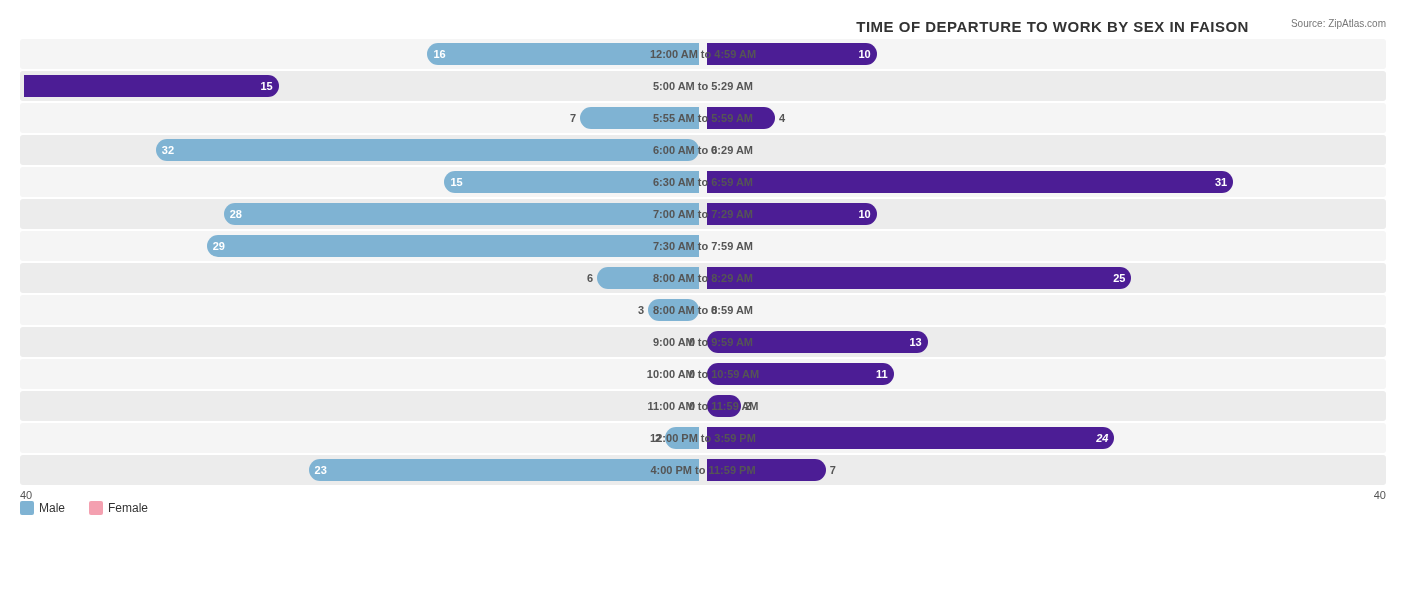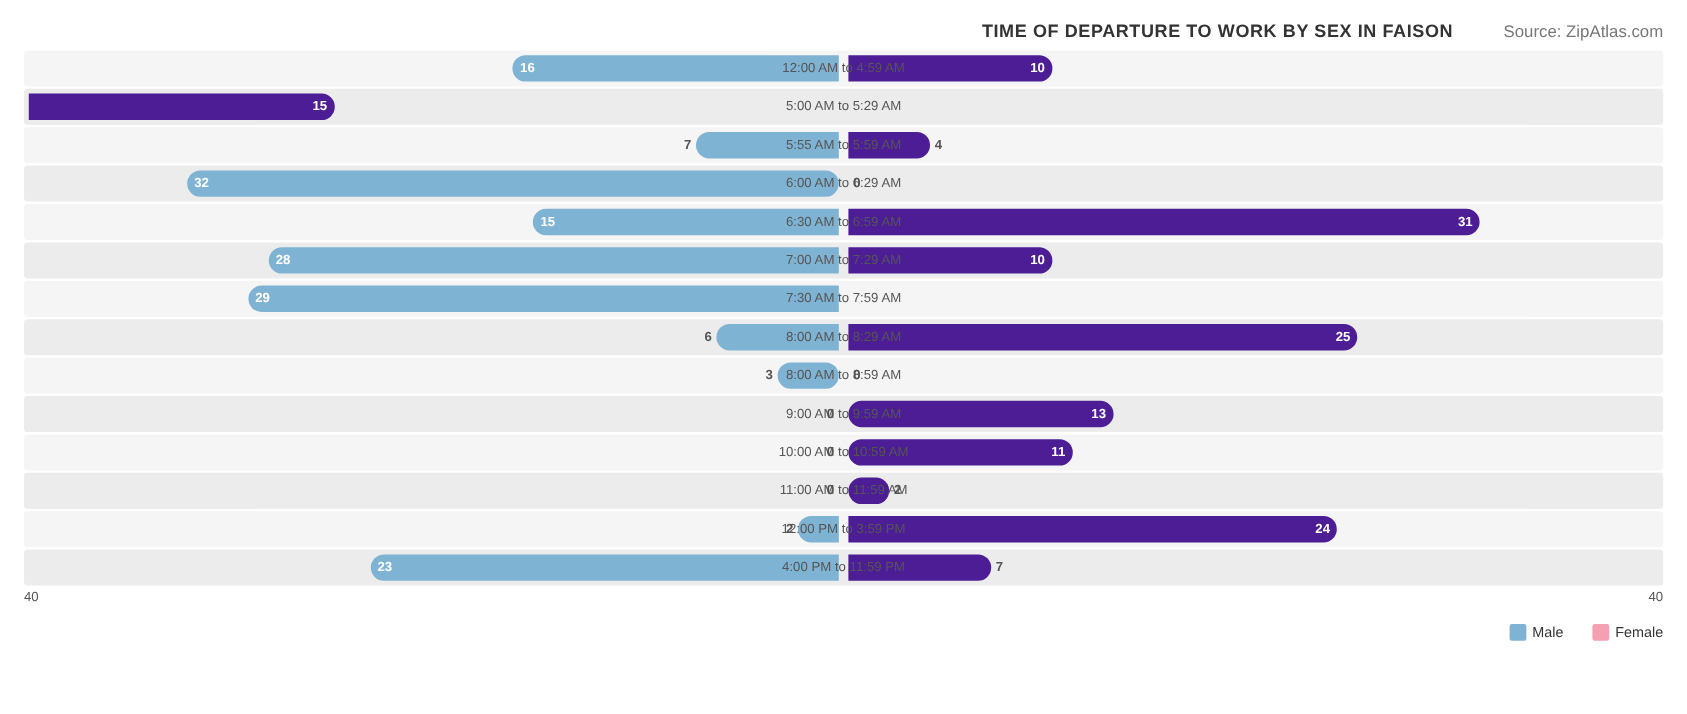--- a/index.html
+++ b/index.html
@@ -16,21 +16,21 @@
     }
     .chart-title {
       font-size: 15px;
       font-weight: bold;
       color: #333;
       margin-bottom: 4px;
       text-transform: uppercase;
       letter-spacing: 0.5px;
     }
     .source {
-      font-size: 14px;
+      font-size: 10px;
       color: #777;
       text-align: right;
       margin-bottom: 8px;
       padding-left: 42px;
     }
     .chart-area {
       position: relative;
       width: 100%;
     }
     .bar-row {
@@ -73,20 +73,21 @@
     .label-center {
       position: absolute;
       left: 50%;
       transform: translateX(-50%);
       font-size: 11px;
       color: #555;
       white-space: nowrap;
       text-align: center;
       z-index: 2;
       pointer-events: none;
+      font-weight: bold;
     }
     .male-bar-wrap {
       display: flex;
       align-items: center;
       justify-content: flex-end;
       width: 100%;
       height: 22px;
       position: relative;
     }
     .female-bar-wrap {
@@ -127,23 +128,23 @@
     }
     .bar-value-outside {
       font-size: 11px;
       font-weight: bold;
       color: #555;
       white-space: nowrap;
       padding: 0 4px;
     }
     .legend-area {
       display: flex;
-      justify-content: flex-end;
-      align-items: center;
-      margin-top: 16px;
+      justify-content: flex-start;
+      align-items: center;
+      margin-top: 0;
       gap: 24px;
     }
     .legend-item {
       display: flex;
       align-items: center;
       gap: 5px;
       font-size: 12px;
       color: #333;
     }
     .legend-box {
@@ -421,21 +422,21 @@
 
           <div class="male-bar" style="width:5%; border-radius: 11px 0 0 11px;">
             
           </div>
         </div>
       </div>
       <span class="label-center">12:00 PM to 3:59 PM</span>
       <div class="right-section">
         <div class="female-bar-wrap">
 
-          <div class="female-bar" style="width:60%; border-radius: 0 11px 11px 0;">
+          <div class="female-bar" style="width:60%; border-radius: 0 11px 11px 0; font-style: italic;">
             <span class="bar-value">24</span>
           </div>
 
         </div>
       </div>
     </div>
   </div>
       <div class="bar-row">
     <div class="row-inner">
       <div class="left-section">

